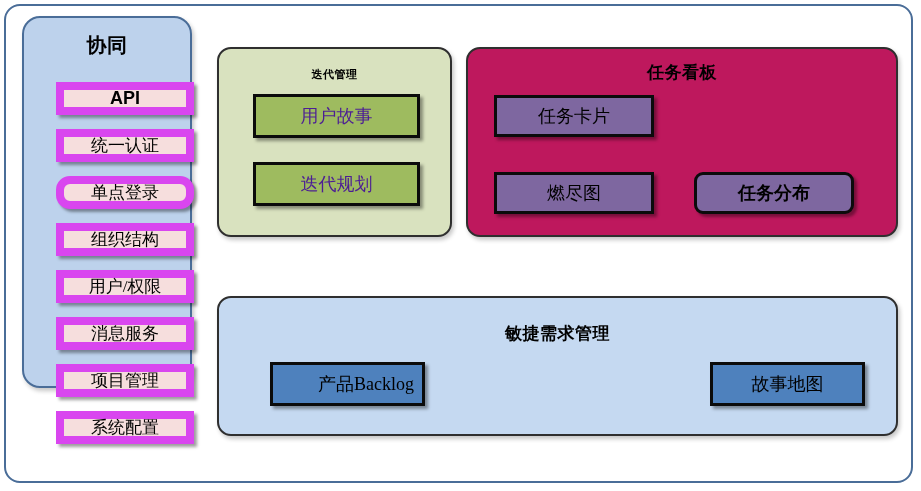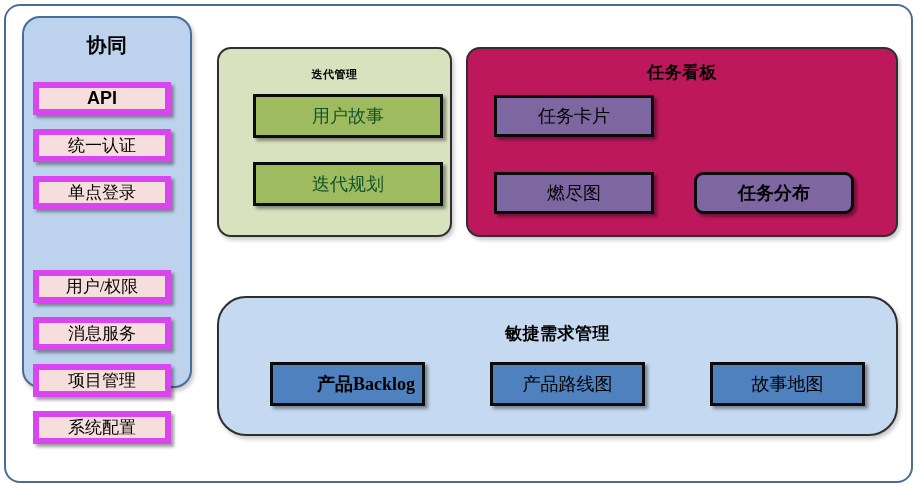--- a/index.html
+++ b/index.html
@@ -60,26 +60,26 @@
     border: 2px solid #4a6d98;
     border-radius: 18px;
     box-shadow: 2px 3px 4px rgba(0,0,0,0.22);
   }
   #collab-title {
     top: 14px;
     font-size: 20px;
   }
   .collab-item {
     position: absolute;
-    left: 9px;
+    left: 32px;
     width: 138px;
     height: 33px;
     box-sizing: border-box;
     background: #f6dedd;
-    border: 6px solid #d946ef;
+    border: 8px solid #d946ef;
     box-shadow: 3px 3px 3px rgba(0,0,0,0.38);
     display: flex;
     align-items: center;
     justify-content: center;
     font-family: "Liberation Serif", serif;
     font-size: 17px;
     color: #000000;
     white-space: nowrap;
   }
   .collab-item.bold-sans {
@@ -97,32 +97,32 @@
     background: #d9e2bf;
     box-shadow: 2px 3px 4px rgba(0,0,0,0.22);
   }
   #iteration-title {
     top: 18px;
     font-size: 11px;
   }
   .green-box {
     position: absolute;
     left: 34px;
-    width: 190px;
+    width: 167px;
     height: 44px;
     box-sizing: border-box;
     background: #9ebb5f;
     border: 3px solid #0b0b0b;
     box-shadow: 3px 3px 3px rgba(0,0,0,0.38);
     display: flex;
     align-items: center;
     justify-content: center;
     font-family: "Liberation Serif", serif;
     font-size: 18px;
-    color: #14532d;
+    color: #4c1d95;
     white-space: nowrap;
   }
 
   
   #taskboard-panel {
     left: 466px;
     top: 47px;
     width: 432px;
     height: 190px;
     background: #be185d;
@@ -151,21 +151,20 @@
   .purple-box.bold { font-weight: bold; border-radius: 9px; }
 
   
   #agile-panel {
     left: 217px;
     top: 296px;
     width: 681px;
     height: 140px;
     background: #c5d9f1;
     box-shadow: 2px 3px 4px rgba(0,0,0,0.22);
-    border-radius: 29px;
   }
   #agile-title {
     top: 24px;
     font-size: 17px;
   }
   .blue-box {
     position: absolute;
     top: 64px;
     width: 155px;
     height: 44px;
@@ -175,36 +174,37 @@
     box-shadow: 3px 3px 3px rgba(0,0,0,0.38);
     display: flex;
     align-items: center;
     justify-content: center;
     font-family: "Liberation Serif", serif;
     font-size: 18px;
     color: #000000;
     white-space: nowrap;
   }
   .blue-box.bold-mix {
-    font-weight: bold;
+    font-weight: normal;
     padding-left: 37px;
   }
 </style>
 </head>
 <body>
 
 <div id="diagram-root">
   <div id="outer-frame"></div>
 
   <div class="panel" id="collab-panel">
     <div class="panel-title" id="collab-title">协同</div>
 
     <div class="collab-item bold-sans" style="top:64px;">API</div>
     <div class="collab-item" style="top:111px;">统一认证</div>
-    <div class="collab-item" style="top:158px;">单点登录</div>
+    <div class="collab-item" style="top:158px;border-radius:14px;">单点登录</div>
+    <div class="collab-item" style="top:205px;">组织结构</div>
     <div class="collab-item" style="top:252px;">用户/权限</div>
     <div class="collab-item" style="top:299px;">消息服务</div>
     <div class="collab-item" style="top:393px;">系统配置</div>
     <div class="collab-item" style="top:346px;">项目管理</div>
   </div>
 
   <div class="panel" id="iteration-panel">
     <div class="panel-title" id="iteration-title">迭代管理</div>
 
     <div class="green-box" style="top:45px;">用户故事</div>
@@ -216,16 +216,15 @@
 
     <div class="purple-box" style="left:26px; top:46px;">任务卡片</div>
     <div class="purple-box" style="left:26px; top:123px;">燃尽图</div>
     <div class="purple-box bold" style="left:226px; top:123px;">任务分布</div>
   </div>
 
   <div class="panel" id="agile-panel">
     <div class="panel-title" id="agile-title">敏捷需求管理</div>
 
     <div class="blue-box bold-mix" style="left:51px;">产品Backlog</div>
-    <div class="blue-box" style="left:271px;">产品路线图</div>
     <div class="blue-box" style="left:491px;">故事地图</div>
   </div>
 </div>
 
 </body></html>

